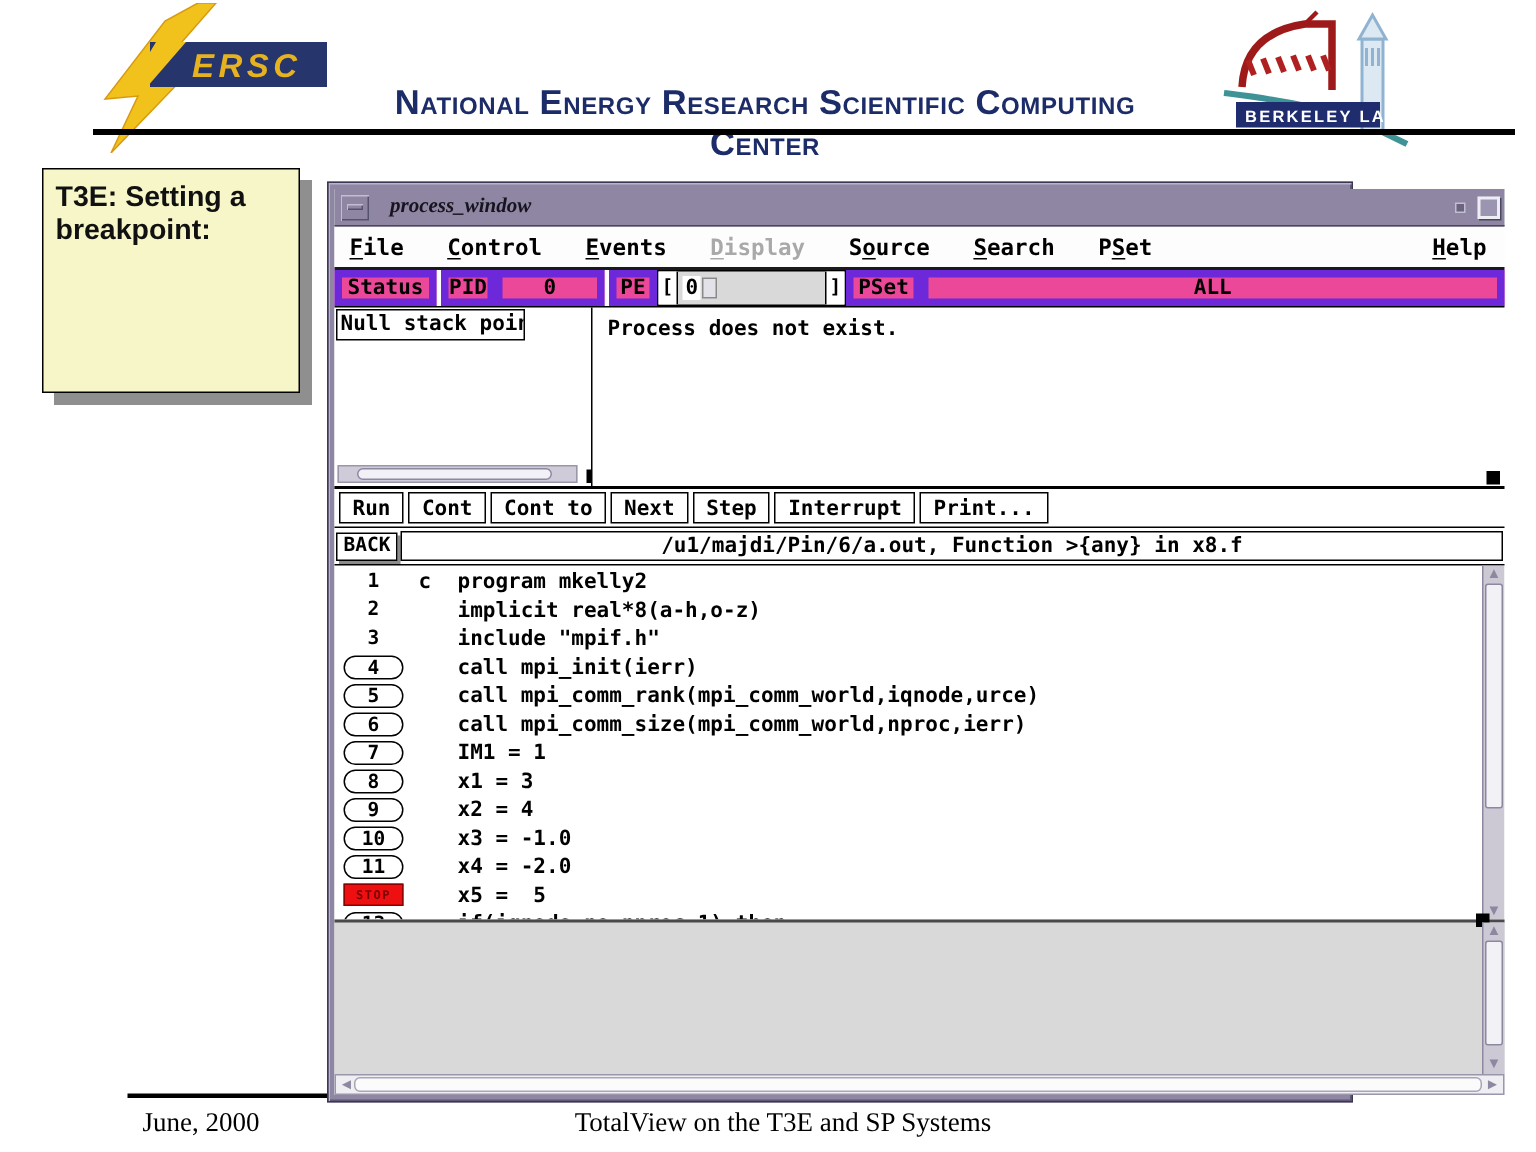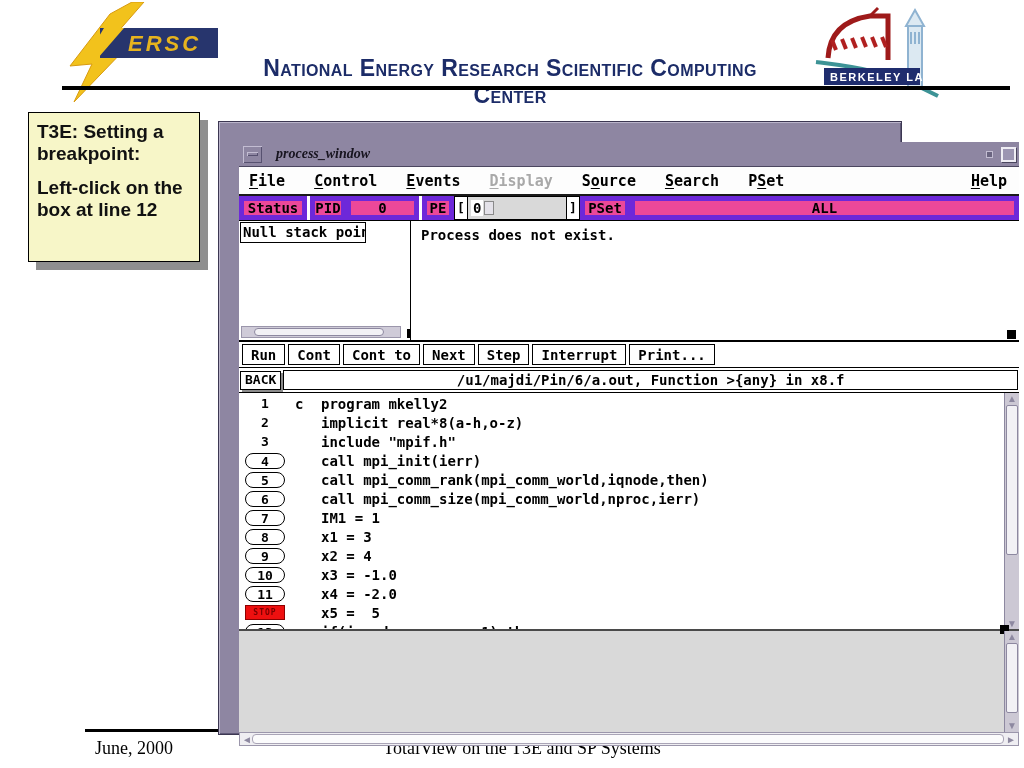--- a/index.html
+++ b/index.html
@@ -16,21 +16,21 @@
 
   
   #note-shadow { position:absolute; left:36px; top:120px; width:172px; height:150px; background:#8f8f8f; }
   #note { position:absolute; left:28px; top:112px; width:172px; height:150px;
           background:#f7f6c8; border:1px solid #000; padding:8px 6px 16px 8px;
           font-weight:bold; font-size:19px; line-height:1.15; color:#111; }
   #note .n2 { margin-top:12px; }
 
   
   #xwin { position:absolute; left:218px; top:121px; width:684px; height:614px;
-          background:#8e86a2; border:1px solid #3c3752; padding:20px;
+          background:#8e86a2; border:1px solid #3c3752; padding:4px;
           box-shadow: inset 1px 1px 0 #bab4ca, inset -1px -1px 0 #5f5976; z-index:2; }
   #xwin-inner { position:relative; width:780px; height:604px; background:#fff; }
 
   .mono { font-family:"DejaVu Sans Mono", monospace; font-weight:bold; }
 
   
   #titlebar { position:relative; height:25px; background:#8e86a2; border-bottom:1px solid #4b465f;
               display:flex; align-items:center; }
   .tb-btn { width:19px; height:17px; margin-left:4px; background:#8e86a2;
             box-shadow: inset 1px 1px 0 #c3bdd2, inset -1px -1px 0 #575170;
@@ -165,21 +165,20 @@
     <line x1="111" y1="26" x2="111" y2="38" stroke="#8fb3d1" stroke-width="2"></line>
   </g>
   <rect x="16" y="62" width="96" height="17" fill="#1f2d6e"></rect>
   <text x="22" y="75" font-family="Liberation Sans, sans-serif" font-size="11" font-weight="bold" fill="#ffffff" letter-spacing="1.5" style="text-transform:uppercase">Berkeley Lab</text>
 </svg>
 <div id="header-rule"></div>
 
 <div id="note-shadow"></div>
 <div id="note">
   <div class="n1">T3E: Setting a breakpoint:</div>
-  <div class="n2">Left-click on the box at line 12</div>
 </div>
 
 <div id="xwin">
  <div id="xwin-inner">
 
   <div id="titlebar">
     <div class="tb-btn">
       <div class="tb-dash"></div>
     </div>
     <div id="tb-title">process_window</div>
@@ -262,21 +261,21 @@
           <div class="src-line">
             <span class="marker plain">3</span>
             <span class="src-code">include "mpif.h"</span>
           </div>
           <div class="src-line">
             <span class="marker oval">4</span>
             <span class="src-code">call mpi_init(ierr)</span>
           </div>
           <div class="src-line">
             <span class="marker oval">5</span>
-            <span class="src-code">call mpi_comm_rank(mpi_comm_world,iqnode,then)</span>
+            <span class="src-code">call mpi_comm_rank(mpi_comm_world,iqnode,urce)</span>
           </div>
           <div class="src-line">
             <span class="marker oval">6</span>
             <span class="src-code">call mpi_comm_size(mpi_comm_world,nproc,ierr)</span>
           </div>
           <div class="src-line">
             <span class="marker oval">7</span>
             <span class="src-code">IM1 = 1</span>
           </div>
           <div class="src-line">

